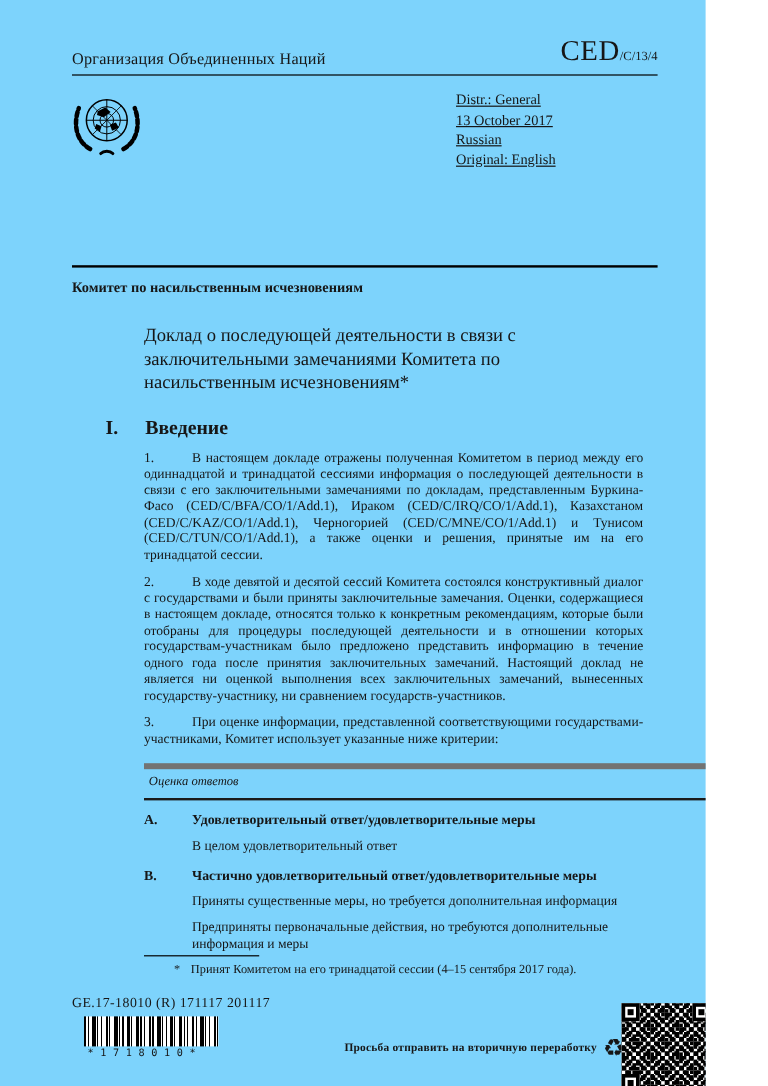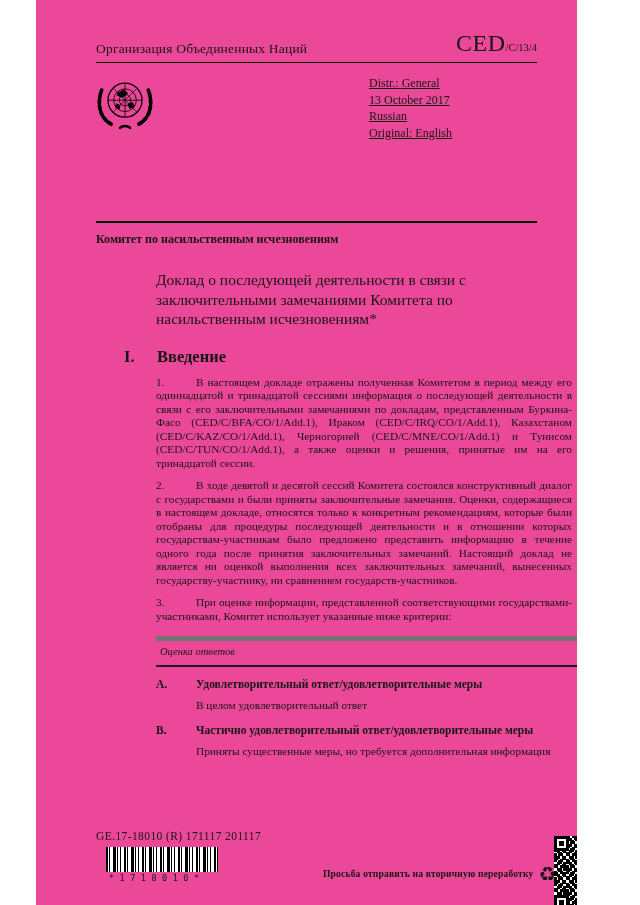--- a/index.html
+++ b/index.html
@@ -1,21 +1,21 @@
 <!DOCTYPE html>
 <html lang="ru"><head>
 <meta charset="utf-8">
 <style>
   html,body{margin:0;padding:0;}
   body{
     width:640px;height:905px;background:#ffffff;color:#161616;
     font-family:"Liberation Serif", serif;
     -webkit-font-smoothing:antialiased;
   }
-  .page{position:relative;width:541px;height:905px;overflow:hidden;background:#ec4899;margin-left:36px;}
+  .page{position:relative;width:588px;height:905px;overflow:hidden;background:#7dd3fc;}
 
   
   .header-row{
     display:flex;justify-content:space-between;align-items:flex-end;
     margin:30px 40px 0 60px;
   }
   .org-name{font-size:13.5px;letter-spacing:.2px;}
   .doc-symbol{font-size:10.5px;white-space:nowrap;}
   .doc-symbol .sym-main{font-size:24px;letter-spacing:.5px;}
   .header-rule{border:0;border-top:1.5px solid #000;margin:5px 40px 0 60px;}
@@ -167,21 +167,26 @@
     <span class="crit-letter">A.</span>
     <span class="crit-head">Удовлетворительный ответ/удовлетворительные меры</span>
   </div>
   <div class="crit-item">В целом удовлетворительный ответ</div>
 
   <div class="crit-row">
     <span class="crit-letter">B.</span>
     <span class="crit-head">Частично удовлетворительный ответ/удовлетворительные меры</span>
   </div>
   <div class="crit-item">Приняты существенные меры, но требуется дополнительная информация</div>
-
+  <div class="crit-item">Предприняты первоначальные действия, но требуются дополнительные информация и меры</div>
+
+  <div class="footnote">
+    <hr class="fn-rule">
+    <div class="fn-line"><span class="fn-marker">*</span><span>Принят Комитетом на его тринадцатой сессии (4–15 сентября 2017 года).</span></div>
+  </div>
 
   <div class="ge-number">GE.17-18010 (R) 171117 201117</div>
 
   <div class="barcode-wrap">
     <div class="barcode"></div>
     <div class="barcode-text">*1718010*</div>
   </div>
 
   <div class="recycle-line">
     <span>Просьба отправить на вторичную переработку</span>

